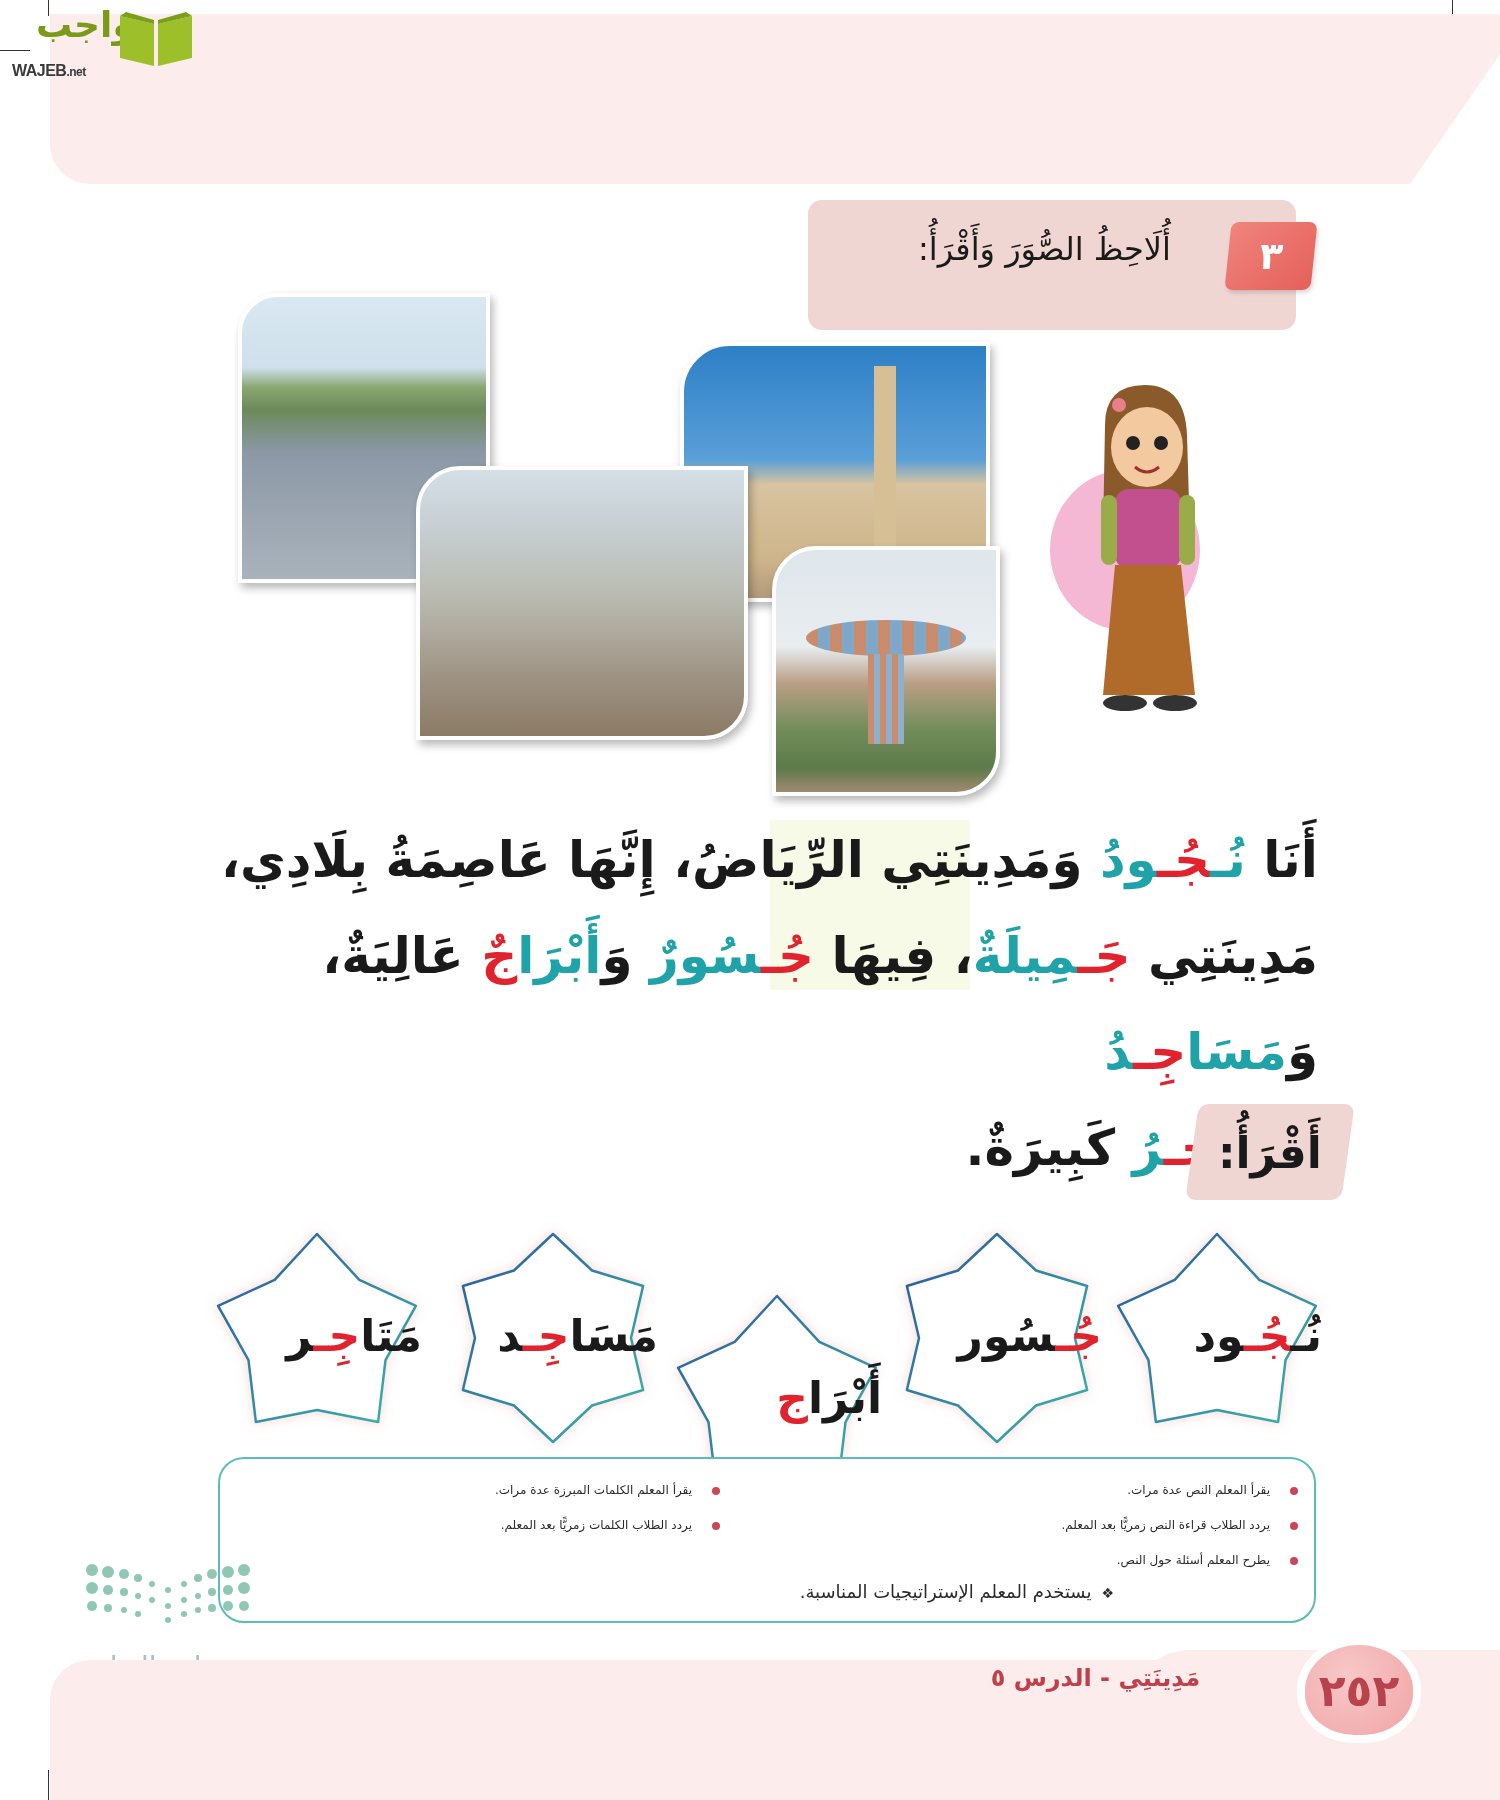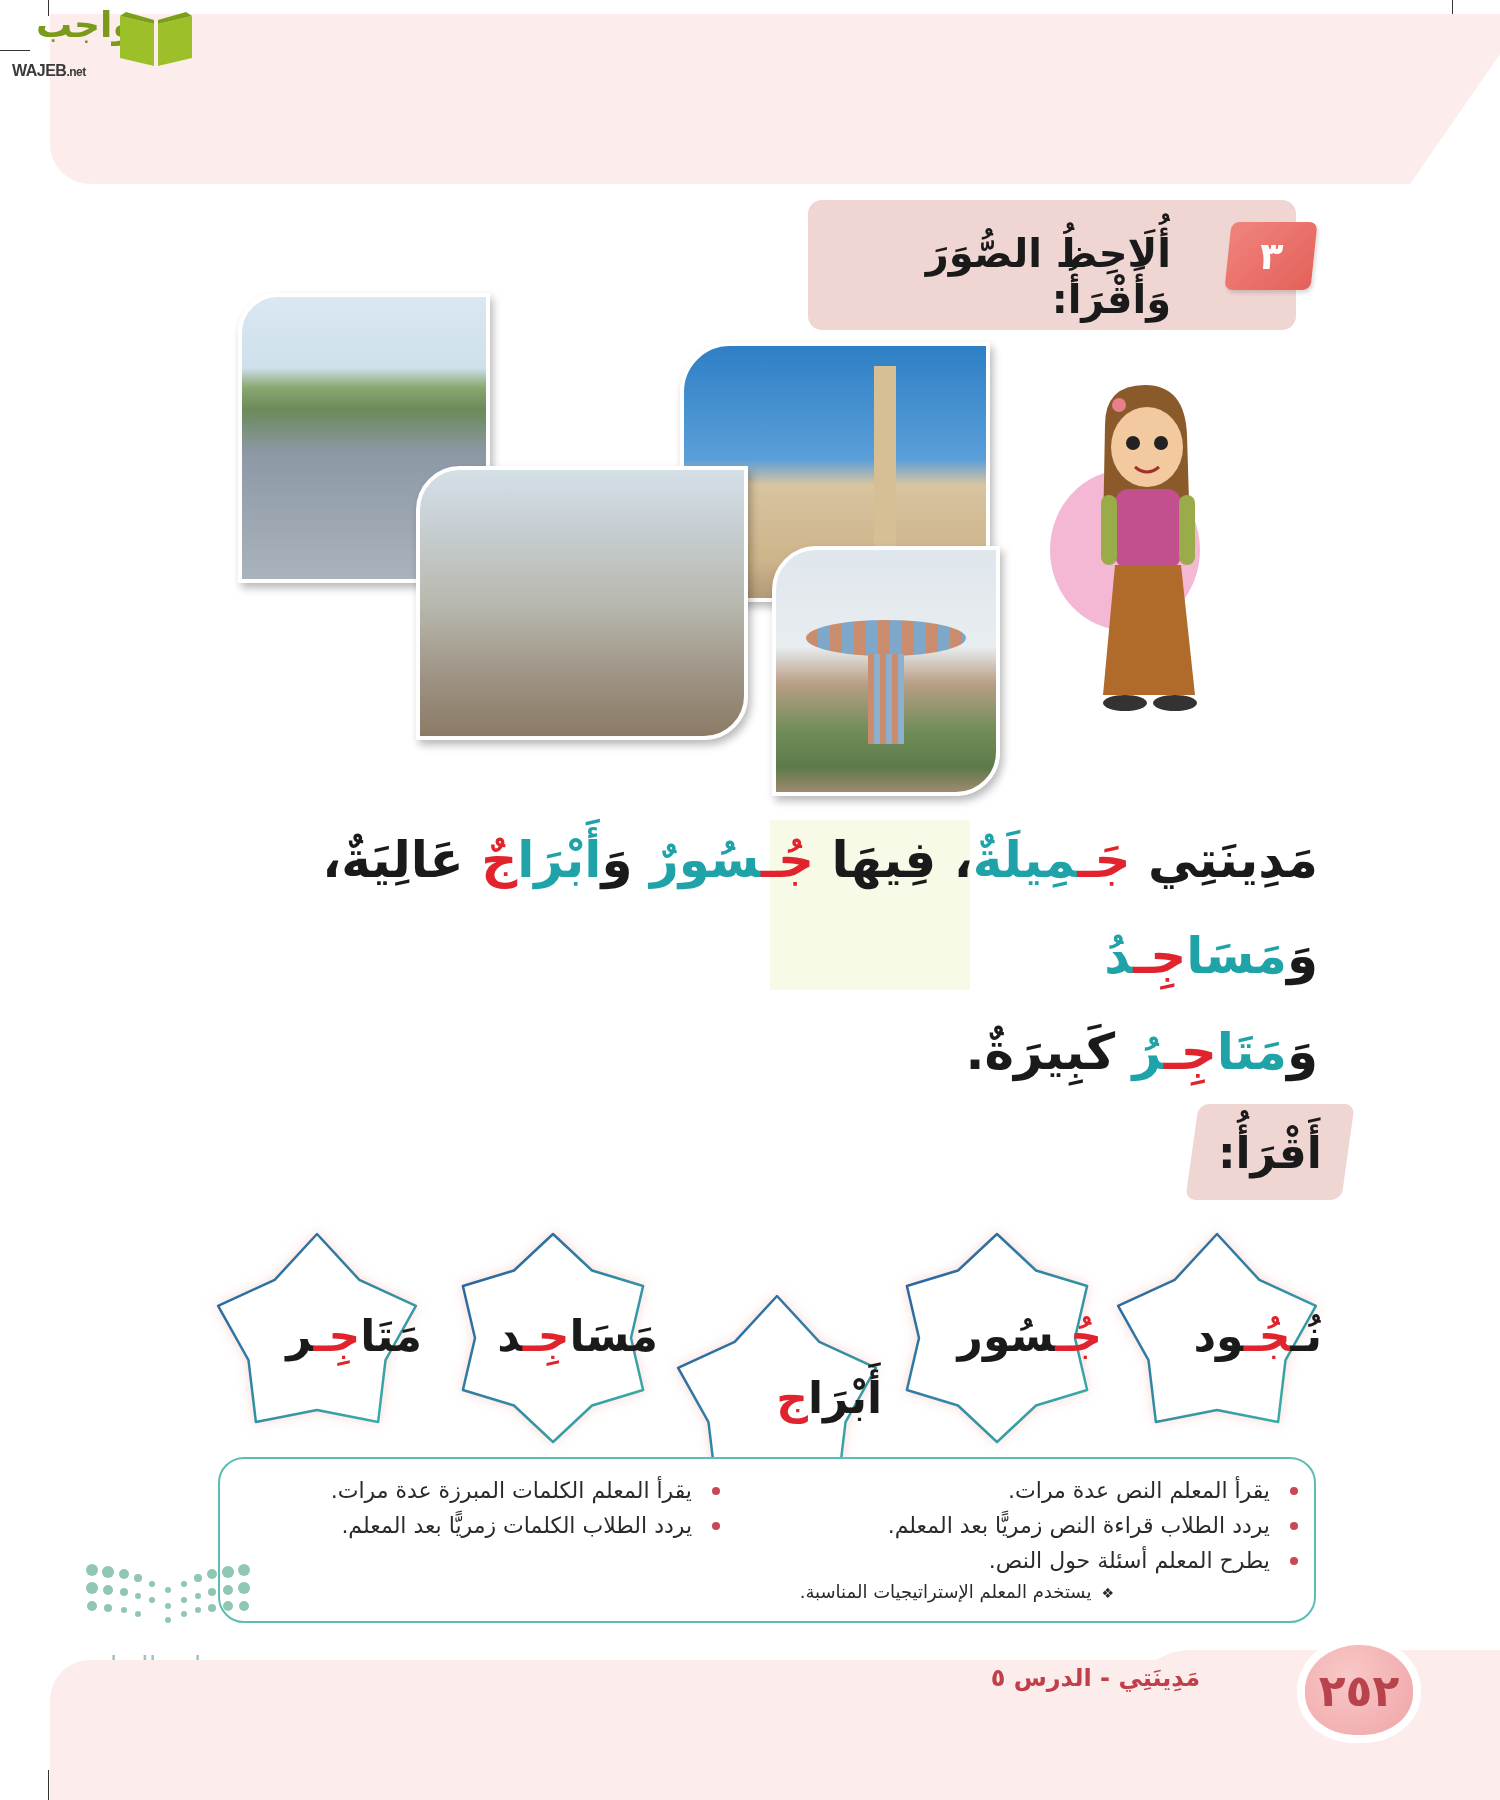--- a/index.html
+++ b/index.html
@@ -18,21 +18,21 @@
   .logo-ar { position: absolute; left: 4px; top: 0; font-size: 36px; font-weight: bold; color: #7a9a1a;
     font-family: "DejaVu Sans", sans-serif; direction: rtl; margin-left: 24px; }
   .logo-en { position: absolute; left: 4px; top: 40px; font-size: 16px; font-weight: bold; color: #3a3a3a;
     font-family: "Liberation Sans", sans-serif; letter-spacing: -0.5px; margin-top: 18px; }
   .logo-en small { font-size: 12px; }
   .logo-book { position: absolute; left: 108px; top: 6px; width: 80px; height: 58px; }
 
   
   .section-header { position: absolute; left: 808px; top: 200px; width: 488px; height: 130px;
     background: #f0d6d2; border-radius: 14px; }
-  .section-title { position: absolute; right: 125px; top: 30px; font-size: 40px; font-weight: bold;
+  .section-title { position: absolute; right: 125px; top: 30px; font-size: 32px; font-weight: normal;
     direction: rtl; color: #1a1a1a; font-family: "DejaVu Sans", sans-serif; }
   .section-num { position: absolute; left: 1228px; top: 222px; width: 86px; height: 68px;
     background: linear-gradient(135deg, #f0847e, #e5605a); border-radius: 8px; transform: skewX(-6deg);
     color: #fff; font-size: 38px; font-weight: bold; display: flex; align-items: center; justify-content: center;
     box-shadow: 2px 3px 4px rgba(0,0,0,0.15); }
 
   
   .photo { position: absolute; border: 4px solid #fff; box-shadow: 3px 5px 8px rgba(0,0,0,0.28); overflow: hidden; }
   .photo-highway { left: 238px; top: 293px; width: 252px; height: 290px; border-radius: 40px 0 0 0;
     background: linear-gradient(180deg, #d9e8f2 0%, #cfe0ec 25%, #8aa872 32%, #6b8a5a 40%, #8c98a6 55%, #a9b3bc 100%); }
@@ -71,21 +71,21 @@
 
   
   .star { position: absolute; width: 210px; height: 210px; }
   .star svg { position: absolute; left: 0; top: 0; width: 100%; height: 100%; overflow: visible; }
   .star-word { position: absolute; left: 0; right: 0; top: 80px; font-size: 44px; font-weight: bold;
     direction: rtl; color: #1a1a1a; }
 
   
   .notes { position: absolute; left: 218px; top: 1457px; width: 1098px; height: 166px; border: 2.5px solid #5cbdb6;
     border-radius: 26px; background: #ffffff; direction: rtl; }
-  .notes-col { position: absolute; top: 14px; font-size: 22px; line-height: 35px; color: #2a2a2a; }
+  .notes-col { position: absolute; top: 14px; font-size: 12px; line-height: 35px; color: #2a2a2a; }
   .notes-col-right { right: 12px; width: 500px; }
   .notes-col-left { right: 590px; width: 440px; }
   .notes li { list-style: none; position: relative; padding-right: 32px; }
   .notes li::before { content: ""; position: absolute; right: 4px; top: 14px; width: 8px; height: 8px; border-radius: 50%; background: #c84858; }
   .notes .strategy { position: absolute; right: 200px; top: 122px; font-size: 18px; color: #2a2a2a; }
   .notes .strategy .diamond { margin-left: 10px; font-size: 14px; }
 
   
   .footer-band { position: absolute; left: 50px; top: 1660px; width: 1450px; height: 140px; background: #fcecec; border-radius: 40px 0 0 0; }
   .footer-band-upper { position: absolute; left: 1130px; top: 1650px; width: 370px; height: 60px; background: #fcecec; border-radius: 60px 0 0 0; }
@@ -155,20 +155,21 @@
   <path d="M40 180 L106 180 L120 310 L28 310 Z" fill="#b06a2a"></path>
   <ellipse cx="50" cy="318" rx="22" ry="8" fill="#333"></ellipse>
   <ellipse cx="100" cy="318" rx="22" ry="8" fill="#333"></ellipse>
 </svg>
 
 <div class="watermark">
   <div class="wm-book"></div>
 </div>
 
 <div class="paragraph">
+  <div id="line1"><span>أَنَا </span><span class="hl-teal">نُـ</span><span class="hl-red">جُـ</span><span class="hl-teal">ودُ</span><span> وَمَدِينَتِي الرِّيَاضُ، إِنَّهَا عَاصِمَةُ بِلَادِي،</span></div>
   <div id="line2"><span>مَدِينَتِي </span><span class="hl-red">جَـ</span><span class="hl-teal">مِيلَةٌ</span><span>، فِيهَا </span><span class="hl-red">جُـ</span><span class="hl-teal">سُورٌ</span><span> وَ</span><span class="hl-teal">أَبْرَا</span><span class="hl-red">جٌ</span><span> عَالِيَةٌ، وَ</span><span class="hl-teal">مَسَا</span><span class="hl-red">جِـ</span><span class="hl-teal">دُ</span></div>
   <div id="line3"><span>وَ</span><span class="hl-teal">مَتَا</span><span class="hl-red">جِـ</span><span class="hl-teal">رُ</span><span> كَبِيرَةٌ.</span></div>
 </div>
 
 <div class="read-label">
   <span>أَقْرَأُ:</span>
 </div>
 
 <div class="star" style="left:1112px;top:1230px;" id="star0">
     <svg viewBox="0 0 210 210">

